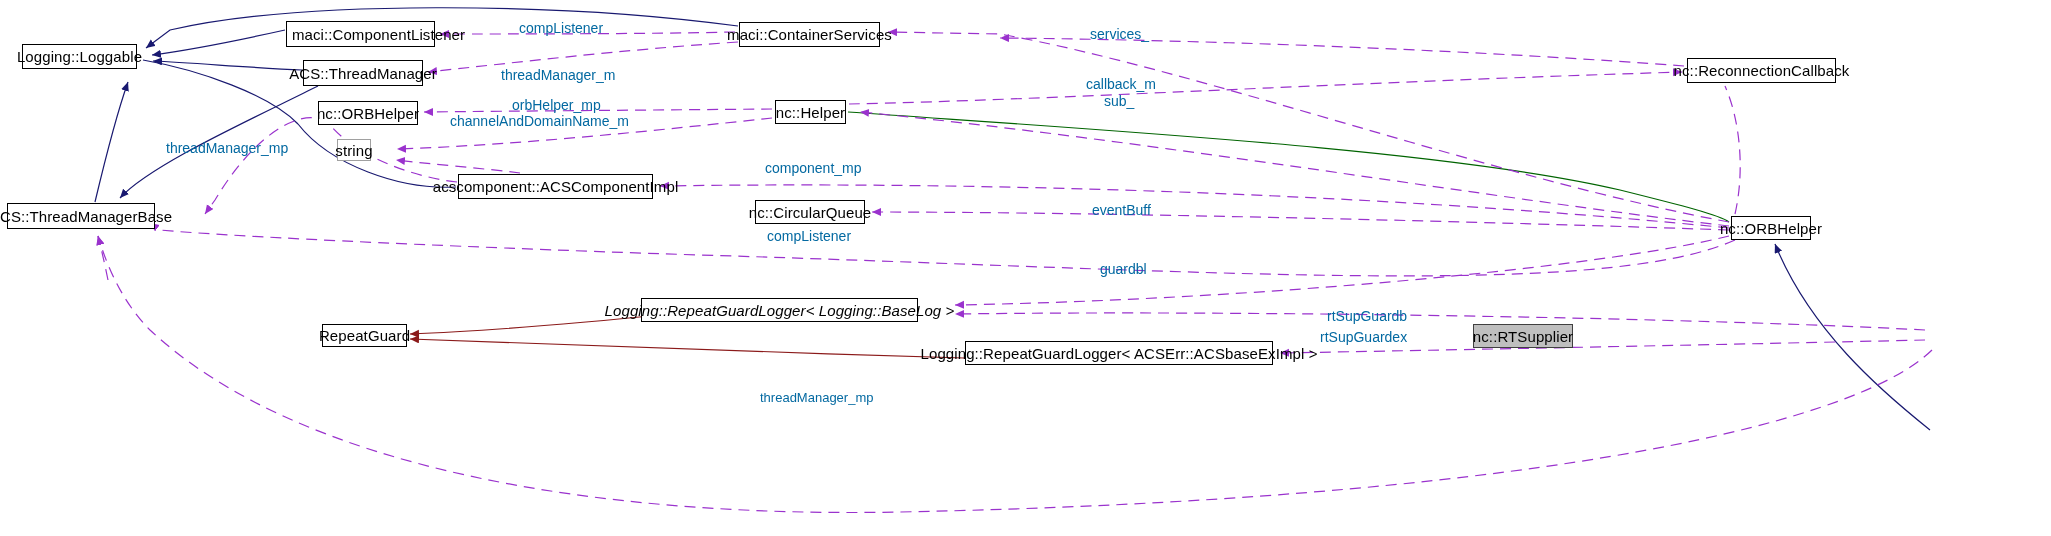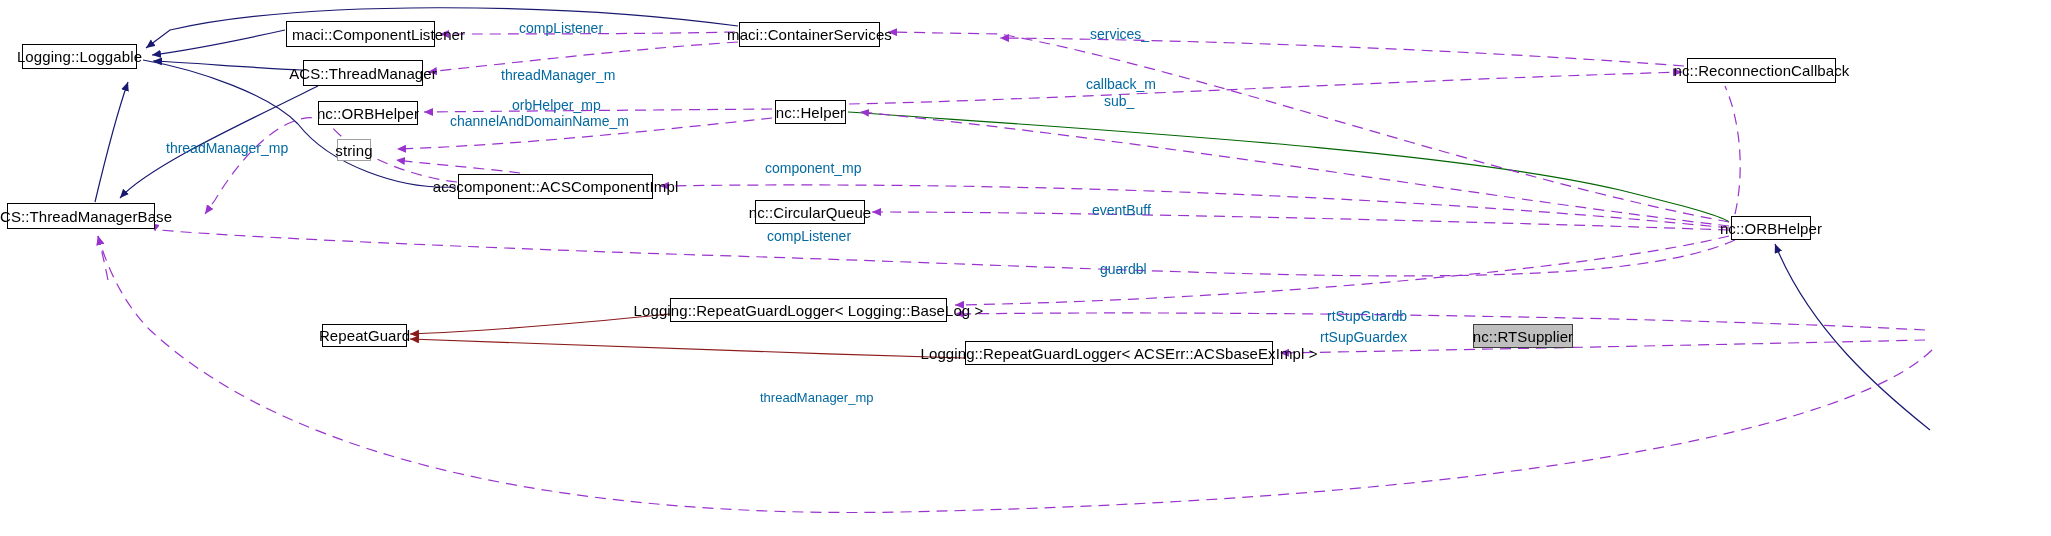--- a/index.html
+++ b/index.html
@@ -139,21 +139,21 @@
   <div class="node" style="left:739px;top:22px;width:141px;height:25px;">maci::ContainerServices</div>
 
   <div class="node" style="left:775px;top:100px;width:71px;height:24px;">nc::Helper</div>
 
   <div class="node" style="left:755px;top:200px;width:110px;height:24px;">nc::CircularQueue</div>
 
   <div class="node" style="left:1687px;top:58px;width:149px;height:25px;">nc::ReconnectionCallback</div>
 
   <div class="node" style="left:1731px;top:216px;width:80px;height:24px;">nc::ORBHelper</div>
 
-  <div class="node" style="left:670px;top:298px;width:277px;height:24px;">Logging::RepeatGuardLogger&lt; Logging::BaseLog &gt;</div>
+  <div class="node" style="left:641px;top:298px;width:277px;height:24px;font-style:italic;">Logging::RepeatGuardLogger&lt; Logging::BaseLog &gt;</div>
 
   <div class="node" style="left:322px;top:324px;width:85px;height:23px;">RepeatGuard</div>
 
   <div class="node" style="left:965px;top:341px;width:308px;height:24px;">Logging::RepeatGuardLogger&lt; ACSErr::ACSbaseExImpl &gt;</div>
 
   <div class="node grey" style="left:1473px;top:324px;width:100px;height:24px;">nc::RTSupplier</div>
 
   <div class="edge-label" style="left:519px;top:21px;">compListener</div>
 
   <div class="edge-label" style="left:501px;top:40px;margin-top:28px;">threadManager_m</div>

